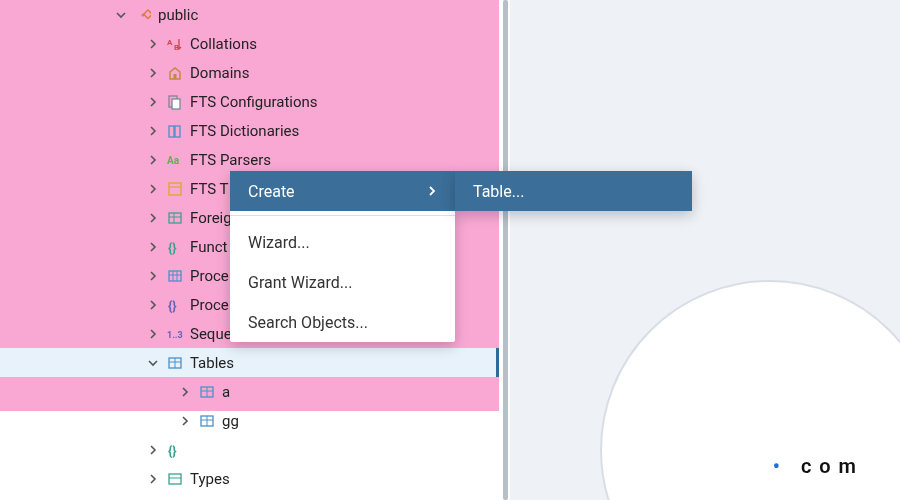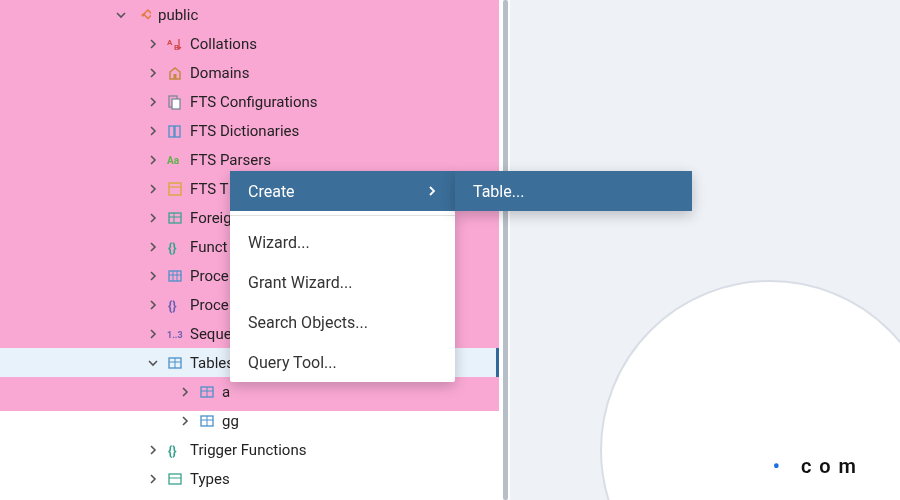--- a/index.html
+++ b/index.html
@@ -421,21 +421,20 @@
     <span class="toggler">
       <svg width="10" height="10" viewBox="0 0 10 10">
           <path d="M3 1 L7 5 L3 9" stroke="#555" stroke-width="1.6" fill="none"></path>
         </svg>
     </span>
     <span class="node-icon">
       <svg width="16" height="16" viewBox="0 0 16 16">
           <text x="1" y="13" font-size="13" font-weight="bold" fill="#3aa18f">{}</text>
         </svg>
     </span>
-    <span class="node-label">Trigger Functions</span>
   </div>
 
   <div class="tree-row">
     <span class="indent" style="width:138px"></span>
     <span class="toggler">
       <svg width="10" height="10" viewBox="0 0 10 10">
           <path d="M3 1 L7 5 L3 9" stroke="#555" stroke-width="1.6" fill="none"></path>
         </svg>
     </span>
     <span class="node-icon">
@@ -464,23 +463,20 @@
   <div class="ctx-sep"></div>
   <div class="ctx-item">
     <span>Wizard...</span>
   </div>
   <div class="ctx-item">
     <span>Grant Wizard...</span>
   </div>
   <div class="ctx-item">
     <span>Search Objects...</span>
   </div>
-  <div class="ctx-item">
-    <span>Query Tool...</span>
-  </div>
 </div>
 
 <div class="sub-menu">
   <div class="ctx-item highlight">
     <span>Table...</span>
   </div>
 </div>
 
 <div class="logo-circle"></div>
 <div class="logo">

